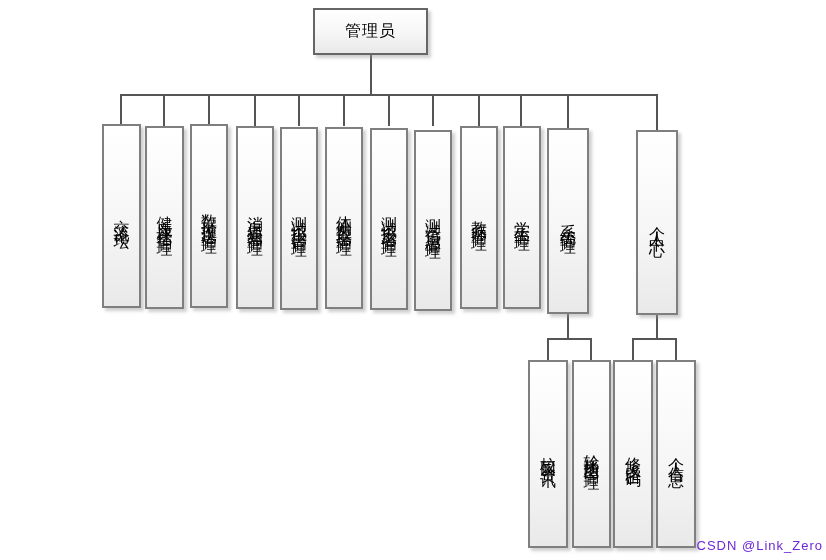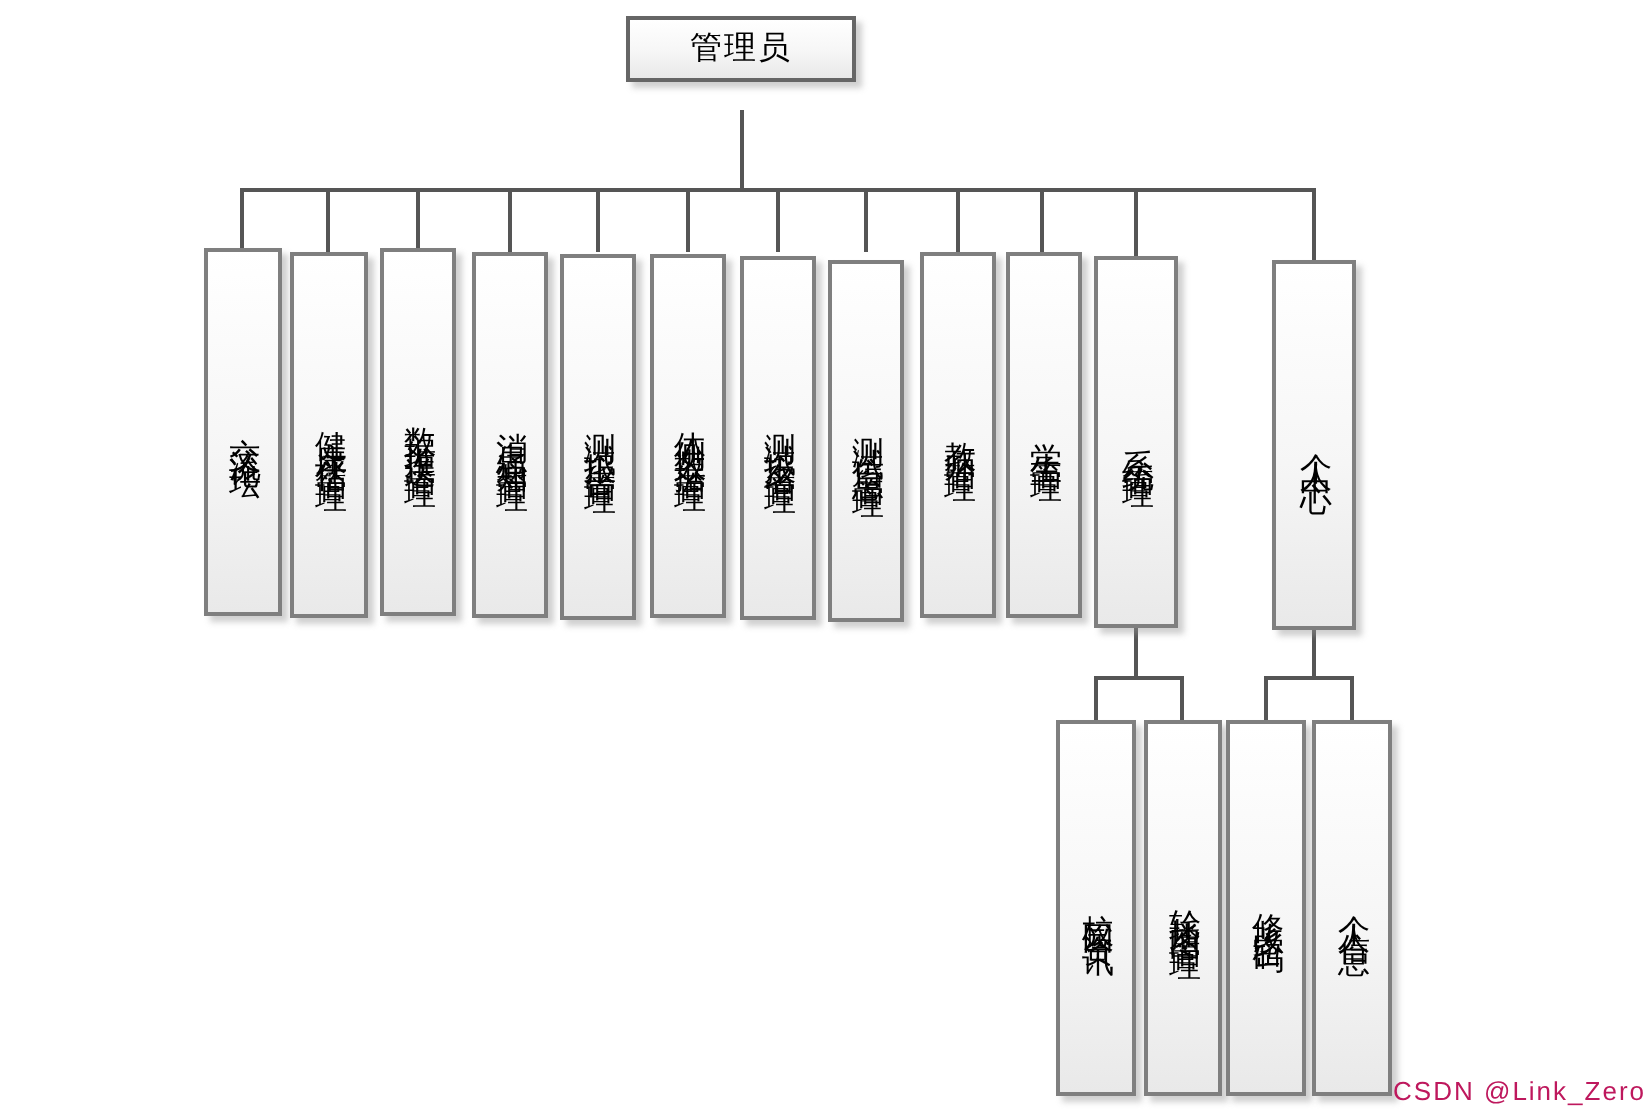--- a/index.html
+++ b/index.html
@@ -37,21 +37,21 @@
   }
   .line {
     position: absolute;
     background: #555555;
   }
   .watermark {
     position: absolute;
     right: 3px;
     bottom: 7px;
     font-size: 13px;
-    color: #be185d;
+    color: #6d28d9;
     letter-spacing: 1px;
   }
 </style>
 </head>
 <body>
 
 <div class="canvas">
 
   <div class="line" style="left:370px;top:55px;width:2px;height:40px"></div>
   <div class="line" style="left:120px;top:94px;width:538px;height:2px"></div>
@@ -72,21 +72,21 @@
   <div class="line" style="left:567px;top:313px;width:2px;height:27px"></div>
   <div class="line" style="left:547px;top:338px;width:45px;height:2px"></div>
   <div class="line" style="left:547px;top:338px;width:2px;height:23px"></div>
   <div class="line" style="left:590px;top:338px;width:2px;height:23px"></div>
 
   <div class="line" style="left:656px;top:314px;width:2px;height:26px"></div>
   <div class="line" style="left:632px;top:338px;width:45px;height:2px"></div>
   <div class="line" style="left:632px;top:338px;width:2px;height:23px"></div>
   <div class="line" style="left:675px;top:338px;width:2px;height:23px"></div>
 
-  <div class="node root" style="left:313px;top:8px;width:115px;height:33px">
+  <div class="node root" style="left:313px;top:8px;width:115px;height:47px">
     <span>管理员</span>
   </div>
 
   <div class="node" style="left:102px;top:124px;width:39px;height:184px">
     <span class="vlabel">交流论坛</span>
   </div>
   <div class="node" style="left:145px;top:126px;width:39px;height:183px">
     <span class="vlabel">健康评估管理</span>
   </div>
   <div class="node" style="left:190px;top:124px;width:38px;height:184px">

